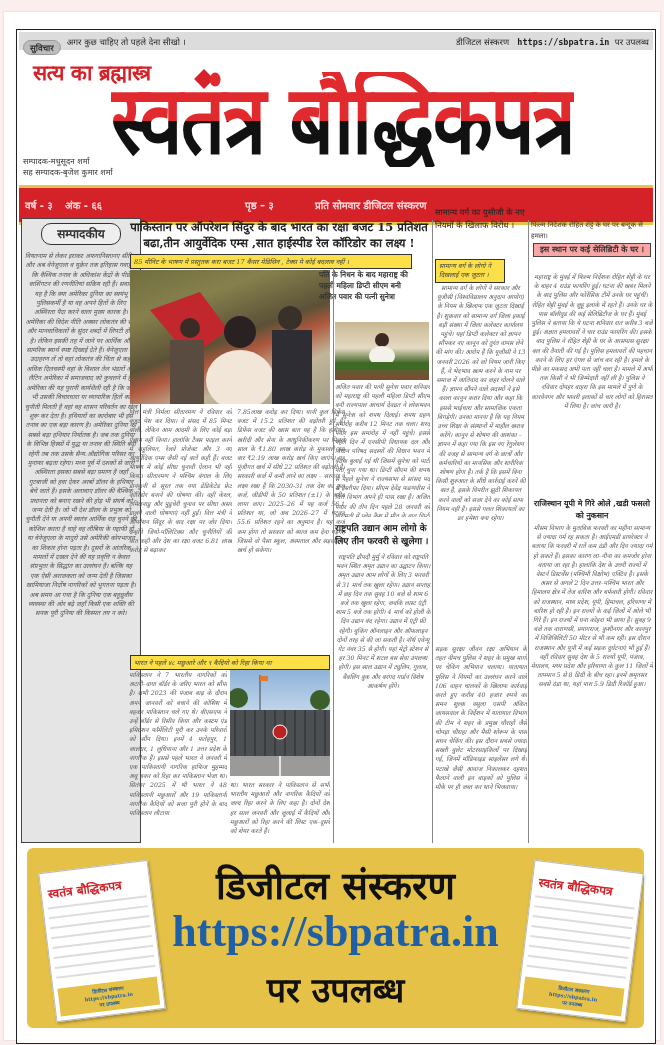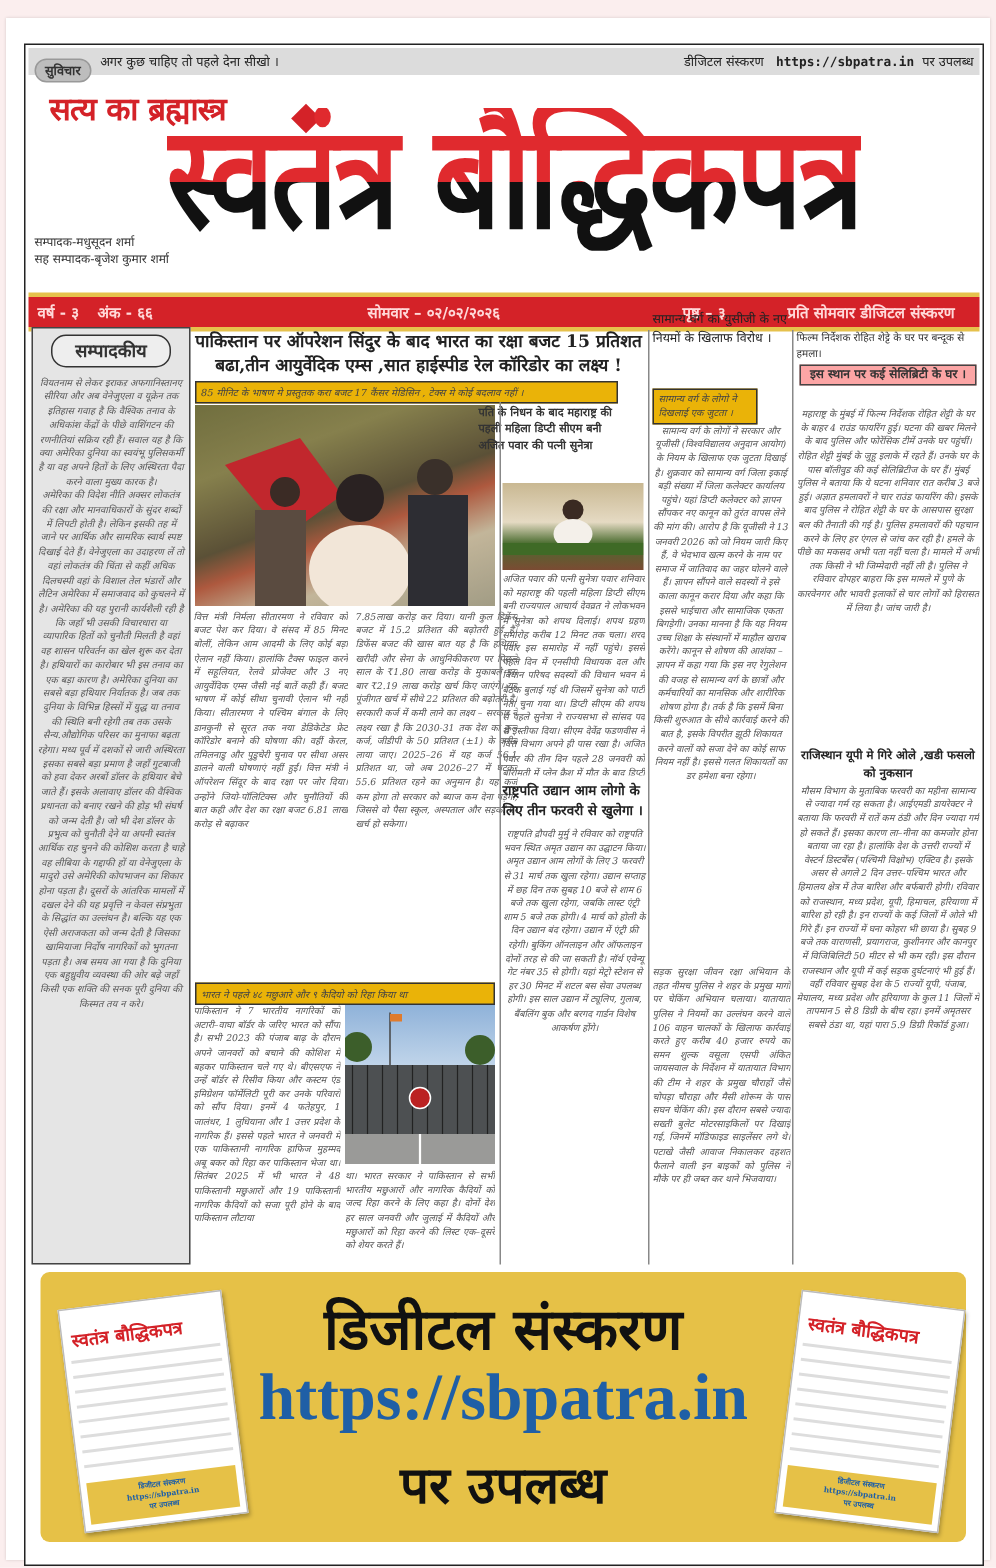--- a/index.html
+++ b/index.html
@@ -15,32 +15,32 @@
   .topstrip .right b { font-family: "DejaVu Sans Mono", monospace; font-weight: bold; }
 
   
   .mast { position: absolute; left: 2px; top: 22px; right: 2px; height: 135px; }
   .tagline { position: absolute; left: 14px; top: 6px; font-size: 21px; font-weight: bold; color: #d42228; letter-spacing: -0.5px; font-family: "DejaVu Sans", sans-serif; }
   .diamond { position: absolute; left: 178px; top: 20px; width: 14px; height: 14px; background: #d42228; transform: rotate(45deg); }
   .title { position: absolute; left: 92px; top: 20px; font-family: "DejaVu Sans", sans-serif; font-weight: bold; font-size: 78px; letter-spacing: -2px; line-height: 1; background: linear-gradient(to bottom, #e02a2e 0%, #e02a2e 52%, #111 52%, #111 100%); -webkit-background-clip: text; background-clip: text; color: transparent; transform: scaleY(1.22); transform-origin: top left; white-space: nowrap; }
   .editors { position: absolute; left: 4px; top: 104px; font-size: 8px; line-height: 11px; color: #333; font-family: "DejaVu Sans", sans-serif; }
 
   
-  .redbar-wrap { position: absolute; left: 2px; top: 165px; right: 2px; height: 26px; border-top: 3px solid #e6c14c; border-bottom: 3px solid #e6c14c; }
+  .redbar-wrap { position: absolute; left: 2px; top: 155px; right: 2px; height: 40px; border-top: 3px solid #e6c14c; border-bottom: 3px solid #e6c14c; }
   .redbar { height: 100%; background: #d42228; color: #ffd9d9; display: flex; align-items: center; font-weight: bold; font-size: 10px; font-family: "DejaVu Sans", sans-serif; padding: 0 6px; }
   .redbar span { white-space: nowrap; }
 
   
   .col { position: absolute; top: 188px; font-size: 6.3px; line-height: 9.4px; font-style: italic; color: #555; font-family: "DejaVu Serif", serif; overflow: hidden; text-align: center; }
-  .edit-col { left: 4px; width: 106px; height: 625px; border: 1px solid #444; background: #e5e5e5; padding: 4px 3px; }
+  .edit-col { left: 4px; width: 120px; height: 625px; border: 1px solid #444; background: #e5e5e5; padding: 4px 3px; }
   .edit-pill { display: block; margin: 0 auto 6px; width: 80px; border: 1.5px solid #333; border-radius: 10px; padding: 2px 0; text-align: center; font-style: normal; font-weight: bold; font-size: 12px; line-height: 16px; color: #333; background: #eee; font-family: "DejaVu Sans", sans-serif; }
   .edit-col p { text-align: center; }
 
   .headline { position: absolute; font-family: "DejaVu Serif", serif; font-weight: bold; color: #222; text-align: center; font-style: normal; }
-  .subhead { position: absolute; border: 1px solid #333; background: #eab308; font-style: italic; font-size: 6.5px; color: #444; padding: 2px 3px; white-space: nowrap; overflow: hidden; }
+  .subhead { position: absolute; border: 1px solid #333; background: #fde047; font-style: italic; font-size: 6.5px; color: #444; padding: 2px 3px; white-space: nowrap; overflow: hidden; }
 
   .photo { position: absolute; overflow: hidden; }
   .txt { position: absolute; font-size: 6.2px; line-height: 9.2px; font-style: italic; color: #555; text-align: justify; overflow: hidden; font-family: "DejaVu Serif", serif; }
   .txt.c { text-align: center; }
   .bold-note { position: absolute; font-size: 7.6px; line-height: 11px; font-weight: bold; color: #333; font-style: normal; font-family: "DejaVu Sans", sans-serif; }
 
   .boxhead { position: absolute; background: #fca5a5; border: 1px solid #444; text-align: center; font-weight: bold; color: #333; font-size: 8px; line-height: 12px; font-family: "DejaVu Sans", sans-serif; }
 
   .vline { position: absolute; width: 1px; background: #888; }
 
@@ -78,21 +78,20 @@
     <div class="editors">
       <div>सम्पादक-मधुसूदन शर्मा</div>
       <div>सह सम्पादक-बृजेश कुमार शर्मा</div>
     </div>
   </div>
 
   <div class="redbar-wrap">
     <div class="redbar">
       <span style="width:40px">वर्ष - ३</span>
       <span style="width:180px">अंक - ६६</span>
-      <span style="width:210px">सोमवार – ०२/०२/२०२६</span>
       <span style="width:70px">पृष्ठ – ३</span>
       <span>प्रति सोमवार डीजिटल संस्करण</span>
     </div>
   </div>
 
   <div class="col edit-col">
     <span class="edit-pill">सम्पादकीय</span>
     <p>वियतनाम से लेकर इराकऱ अफगानिस्तानए सीरिया और अब वेनेजुएला व यूक्रेन तक इतिहास गवाह है कि वैश्विक तनाव के अधिकांश केंद्रों के पीछे वाशिंगटन की रणनीतियां सक्रिय रही हैं। सवाल यह है कि क्या अमेरिका दुनिया का स्वयंभू पुलिसकर्मी है या वह अपने हितों के लिए अस्थिरता पैदा करने वाला मुख्य कारक है।</p>
     <p>अमेरिका की विदेश नीति अक्सर लोकतंत्र की रक्षा और मानवाधिकारों के सुंदर शब्दों में लिपटी होती है। लेकिन इसकी तह में जाने पर आर्थिक और सामरिक स्वार्थ स्पष्ट दिखाई देते हैं। वेनेजुएला का उदाहरण लें तो वहां लोकतंत्र की चिंता से कहीं अधिक दिलचस्पी वहां के विशाल तेल भंडारों और लैटिन अमेरिका में समाजवाद को कुचलने में है। अमेरिका की यह पुरानी कार्यशैली रही है कि जहाँ भी उसकी विचारधारा या व्यापारिक हितों को चुनौती मिलती है वहां वह शासन परिवर्तन का खेल शुरू कर देता है। हथियारों का कारोबार भी इस तनाव का एक बड़ा कारण है। अमेरिका दुनिया का सबसे बड़ा हथियार निर्यातक है। जब तक दुनिया के विभिन्न हिस्सों में युद्ध या तनाव की स्थिति बनी रहेगी तब तक उसके सैन्य.औद्योगिक परिसर का मुनाफा बढ़ता रहेगा। मध्य पूर्व में दशकों से जारी अस्थिरता इसका सबसे बड़ा प्रमाण है जहाँ गुटबाजी को हवा देकर अरबों डॉलर के हथियार बेचे जाते हैं। इसके अलावाए डॉलर की वैश्विक प्रधानता को बनाए रखने की होड़ भी संघर्ष को जन्म देती है। जो भी देश डॉलर के प्रभुत्व को चुनौती देने या अपनी स्वतंत्र आर्थिक राह चुनने की कोशिश करता है चाहे वह लीबिया के गद्दाफी हों या वेनेजुएला के मादुरो उसे अमेरिकी कोपभाजन का शिकार होना पड़ता है। दूसरों के आंतरिक मामलों में दखल देने की यह प्रवृत्ति न केवल संप्रभुता के सिद्धांत का उल्लंघन है। बल्कि यह एक ऐसी अराजकता को जन्म देती है जिसका खामियाजा निर्दोष नागरिकों को भुगतना पड़ता है। अब समय आ गया है कि दुनिया एक बहुध्रुवीय व्यवस्था की ओर बढ़े जहाँ किसी एक शक्ति की सनक पूरी दुनिया की किस्मत तय न करे।</p>
   </div>

